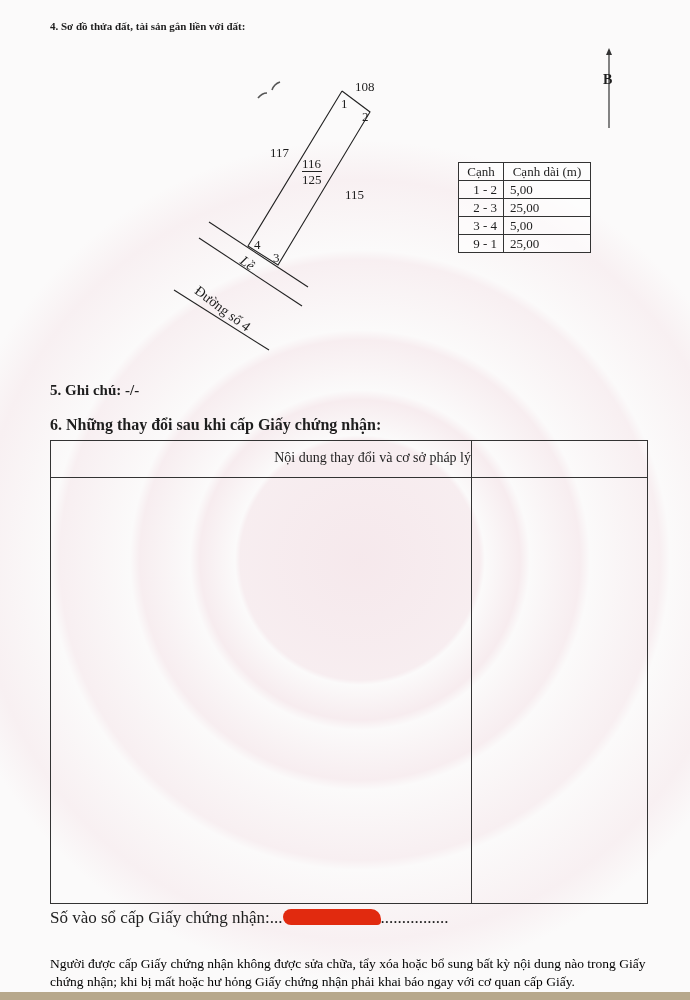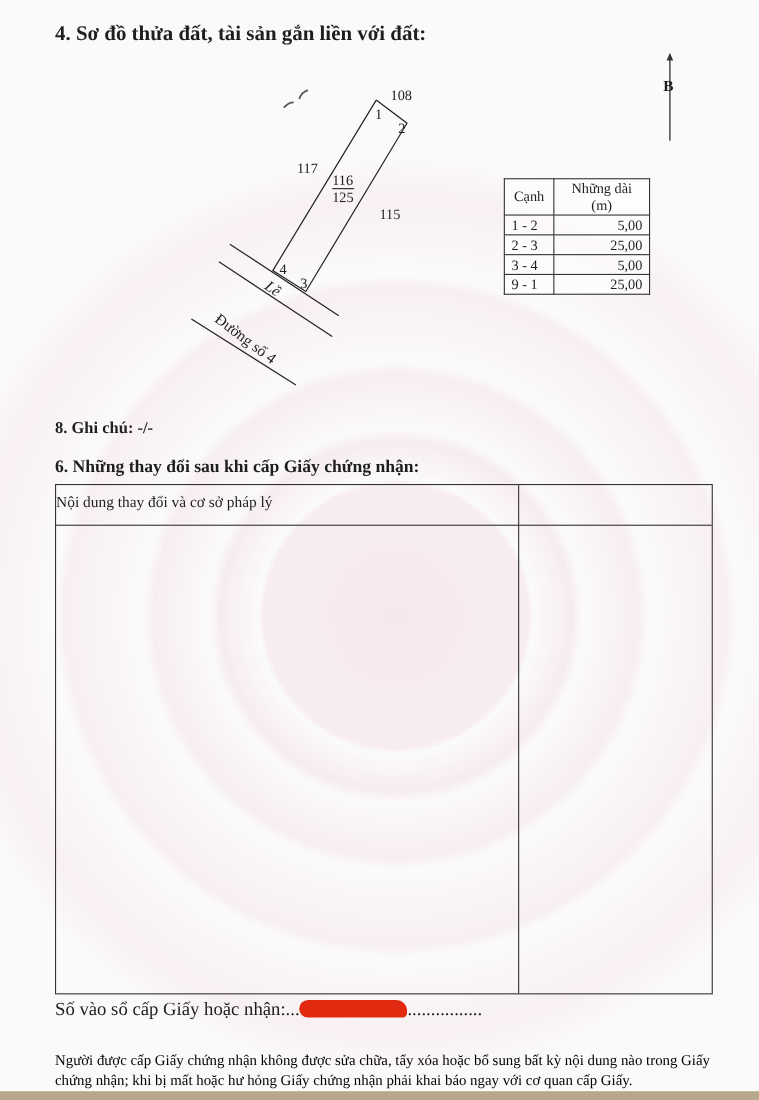--- a/index.html
+++ b/index.html
@@ -10,39 +10,39 @@
     color: #1e1e1e;
   }
   .paper {
     position: absolute; left: 0; top: 0; width: 690px; height: 992px;
     background:
       radial-gradient(circle at 360px 560px, rgba(236,200,210,0.35) 0px, rgba(236,200,210,0.25) 120px, rgba(255,255,255,0) 125px, rgba(236,200,210,0.28) 160px, rgba(255,255,255,0) 170px, rgba(236,200,210,0.25) 220px, rgba(255,255,255,0) 230px, rgba(236,200,210,0.22) 300px, rgba(255,255,255,0) 310px, rgba(236,200,210,0.2) 380px, rgba(255,255,255,0) 420px),
       #fbfafa;
   }
   .bottom-edge { position: absolute; left: 0; top: 992px; width: 690px; height: 8px; background: #b7a88c; }
   .heading { position: absolute; font-weight: bold; font-size: 15px; margin: 0; }
-  .h4 { left: 50px; top: 20px; font-size: 19px; }
+  .h4 { left: 50px; top: 20px; font-size: 11px; }
   .h5 { left: 50px; top: 382px; }
   .h6 { left: 50px; top: 416px; font-size: 16px; }
   svg.diagram { position: absolute; left: 0; top: 0; }
   .lbl { position: absolute; font-size: 13px; line-height: 1; }
   .frac { position: absolute; left: 302px; top: 156px; font-size: 13px; text-align: left; line-height: 15px; }
   .frac .num { border-bottom: 1px solid #222; display: block; }
   .road-label { position: absolute; left: 201px; top: 283px; font-size: 14px; transform: rotate(37deg); transform-origin: left top; white-space: nowrap; }
   .le-label { position: absolute; left: 246px; top: 253px; font-size: 14px; font-style: italic; transform: rotate(35deg); transform-origin: left top; }
   .north { position: absolute; left: 604px; top: 48px; }
   .north .b { position: absolute; left: -1px; top: 24px; font-size: 14px; font-weight: bold; }
   table.edges { position: absolute; left: 430px; top: 162px; border-collapse: collapse; font-size: 13px; background: rgba(255,255,255,0.6); margin-left: 28px; }
   table.edges td, table.edges th { border: 1px solid #333; padding: 0 6px; height: 17px; font-weight: normal; }
-  table.edges td.len { text-align: right; width: 74px; }
-  table.edges td.edge { text-align: left; width: 32px; }
+  table.edges td.len { text-align: left; width: 74px; }
+  table.edges td.edge { text-align: right; width: 32px; }
   .changes { position: absolute; left: 50px; top: 440px; width: 596px; height: 462px; border: 1.5px solid #333; }
   .changes .col1 { position: absolute; left: 0; top: 0; width: 420px; height: 100%; border-right: 1.5px solid #333; }
   .changes .hdr-row { position: absolute; left: 0; top: 36px; width: 100%; border-top: 1.5px solid #333; }
-  .changes .h1 { position: absolute; left: 0; top: 9px; width: 420px; text-align: left; font-size: 14px; }
+  .changes .h1 { position: absolute; left: 0; top: 9px; width: 420px; text-align: right; font-size: 14px; }
   .changes .h2 { position: absolute; left: 421px; top: 4px; width: 175px; text-align: center; font-size: 14px; line-height: 14px; }
   .reg { position: absolute; left: 50px; top: 908px; font-size: 17px; }
   .reg .redact { display: inline-block; width: 98px; height: 16px; background: #e12a0f; border-radius: 8px 10px 4px 8px; vertical-align: -2px; }
   .note { position: absolute; left: 50px; top: 941px; width: 600px; font-size: 13.5px; line-height: 18px; color: #000000; }
 </style>
 </head>
 <body>
 
 <div class="paper"></div>
 <div class="bottom-edge"></div>
@@ -83,21 +83,21 @@
     <line x1="5" y1="4" x2="5" y2="80" stroke="#333" stroke-width="1.2"></line>
     <polygon points="5,0 2,7 8,7" fill="#333"></polygon>
   </svg>
   <span class="b">B</span>
 </div>
 
 <table class="edges">
   <thead>
     <tr>
       <th>Cạnh</th>
-      <th>Những dài (m)</th>
+      <th>Cạnh dài (m)</th>
     </tr>
   </thead>
   <tbody>
     <tr>
       <td class="edge">1 - 2</td>
       <td class="len">5,00</td>
     </tr>
     <tr>
       <td class="edge">2 - 3</td>
       <td class="len">25,00</td>
@@ -106,26 +106,26 @@
       <td class="edge">3 - 4</td>
       <td class="len">5,00</td>
     </tr>
     <tr>
       <td class="edge">9 - 1</td>
       <td class="len">25,00</td>
     </tr>
   </tbody>
 </table>
 
-<h2 class="heading h5">8. Ghi chú: -/-</h2>
+<h2 class="heading h5">5. Ghi chú: -/-</h2>
 <h2 class="heading h6">6. Những thay đổi sau khi cấp Giấy chứng nhận:</h2>
 
 <div class="changes">
   <div class="col1"></div>
   <div class="hdr-row"></div>
   <div class="h1">Nội dung thay đổi và cơ sở pháp lý</div>
 </div>
 
 <div class="reg">
-  <span>Số vào sổ cấp Giấy hoặc nhận:...</span><span class="redact"></span><span>................</span>
+  <span>Số vào sổ cấp Giấy chứng nhận:...</span><span class="redact"></span><span>................</span>
 </div>
 
 <p class="note">Người được cấp Giấy chứng nhận không được sửa chữa, tẩy xóa hoặc bổ sung bất kỳ nội dung nào trong Giấy chứng nhận; khi bị mất hoặc hư hỏng Giấy chứng nhận phải khai báo ngay với cơ quan cấp Giấy.</p>
 
 </body></html>

